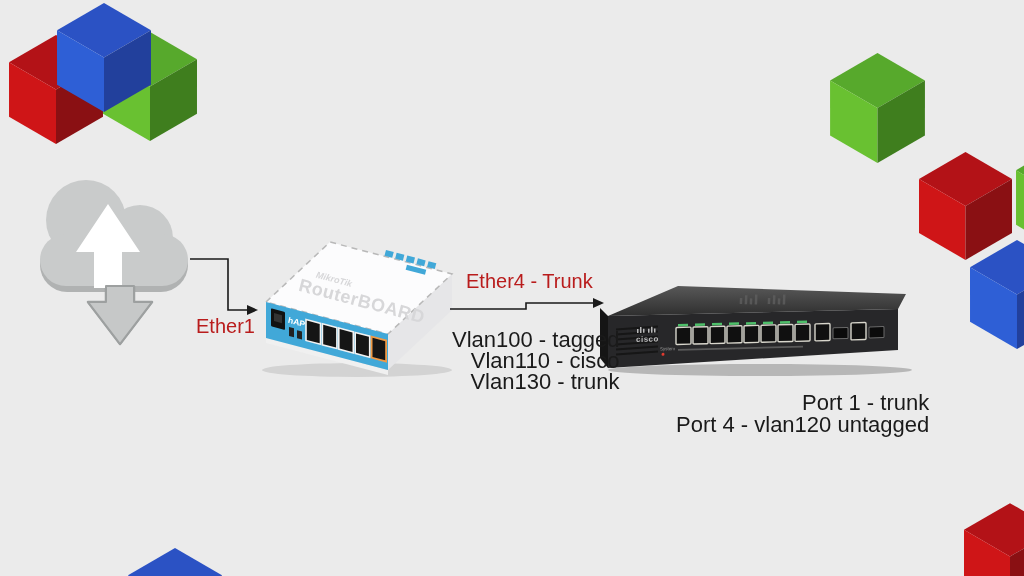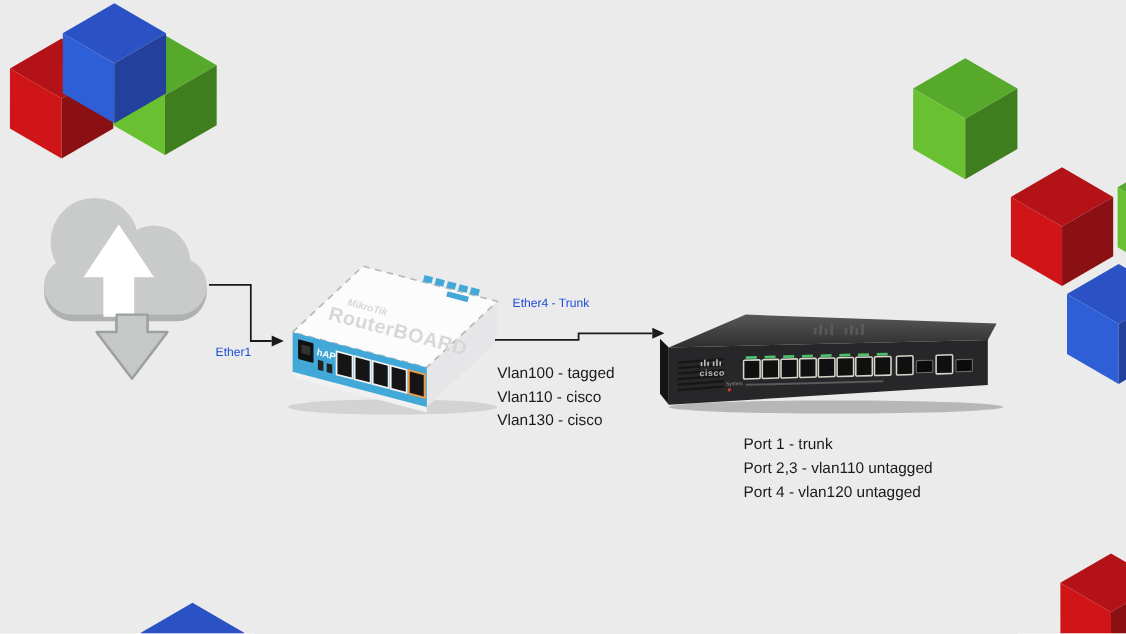--- a/index.html
+++ b/index.html
@@ -3,23 +3,23 @@
 <meta charset="utf-8">
 <style>
   html,body{margin:0;padding:0;}
   .canvas{
     position:relative;width:1024px;height:576px;overflow:hidden;
     background:#ebebeb;font-family:"Liberation Sans",sans-serif;
   }
   .abs{position:absolute;}
   .cube{position:absolute;display:block;}
   .diagram-label{
-    position:absolute;font-size:11px;color:#1d4ed8;white-space:nowrap;
+    position:absolute;font-size:20px;color:#b91c1c;white-space:nowrap;
   }
-  .text-list{position:absolute;font-size:14px;color:#1a1a1a;white-space:nowrap;}
+  .text-list{position:absolute;font-size:22px;color:#1a1a1a;white-space:nowrap;text-align:right;}
   .text-list div{display:block;}
   .vlan-list div{line-height:21px;}
   .port-list div{line-height:22px;}
   svg{display:block;overflow:visible;}
   .overlay{pointer-events:none;}
 </style>
 </head>
 <body>
 
 <div class="canvas">
@@ -226,22 +226,21 @@
     <polygon points="593,298 604,303 593,308" fill="#1a1a1a"></polygon>
   </svg>
 
   <div class="diagram-label" style="left:196px;top:315px">Ether1</div>
 
   <div class="diagram-label" style="left:466px;top:270px">Ether4 - Trunk</div>
 
   <div class="text-list vlan-list" style="left:452px;top:329px">
     <div>Vlan100 - tagged</div>
     <div>Vlan110 - cisco</div>
-    <div>Vlan130 - cisco</div>
+    <div>Vlan130 - trunk</div>
   </div>
 
   <div class="text-list port-list" style="left:676px;top:392px">
     <div>Port 1 - trunk</div>
-    <div>Port 2,3 - vlan110 untagged</div>
     <div>Port 4 - vlan120 untagged</div>
   </div>
 
 </div>
 
 </body></html>

